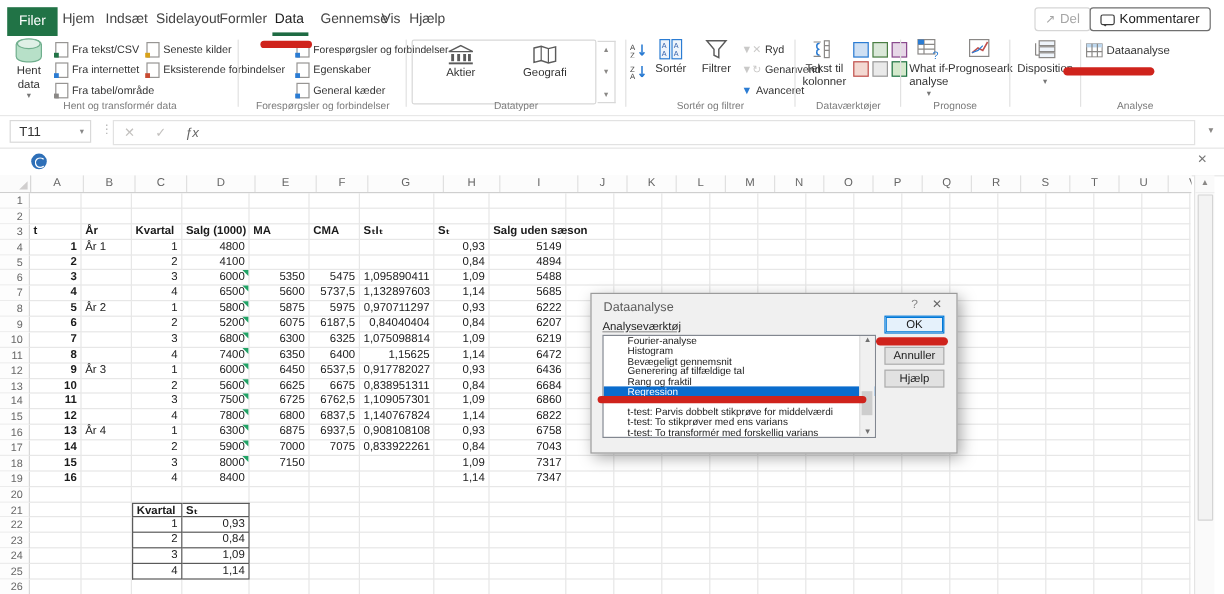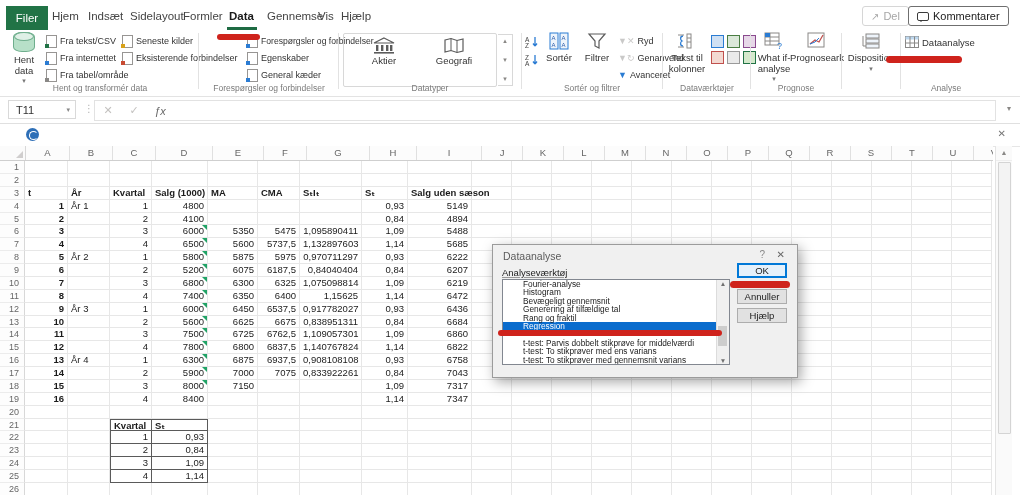--- a/index.html
+++ b/index.html
@@ -3,21 +3,21 @@
 <meta charset="utf-8">
 <style>
   html,body{margin:0;padding:0;background:#fff;}
   .stage{position:relative;width:1020px;height:495px;background:#fff;overflow:hidden;
          font-family:"Liberation Sans","DejaVu Sans",sans-serif;color:#262626;}
   
   .tabsrow{position:absolute;left:0;top:0;width:100%;height:30px;background:#fff;}
   .tab{position:absolute;top:10px;font-size:11.5px;color:#444;cursor:default;}
   .tab-file{position:absolute;left:6px;top:6px;width:42px;height:24px;background:#217346;color:#fff;
             font-size:11.5px;display:flex;align-items:center;justify-content:center;}
-  .tab.active{color:#1b1b1b;font-weight:bold;}
+  .tab.active{color:#1b1b1b;font-weight:normal;}
   .tab-underline{position:absolute;left:227px;top:27px;width:30px;height:2.5px;background:#1e6b43;}
   
   .tr-btn{position:absolute;top:6px;height:20px;border-radius:3px;display:flex;align-items:center;
           gap:4px;padding:0 8px;font-size:11px;background:#fff;box-sizing:border-box;}
   .btn-del{left:862px;border:1px solid #d6d6d6;color:#a6a6a6;}
   .btn-ком{left:908px;border:1px solid #6f6f6f;color:#1b1b1b;}
   .shareglyph{font-size:10px;color:#a6a6a6;}
   .bubble{width:10px;height:7px;border:1.2px solid #3b3b3b;border-radius:2px;position:relative;}
   .bubble::after{content:'';position:absolute;left:1px;bottom:-4px;border:2.5px solid transparent;border-top-color:#3b3b3b;}
   
@@ -1055,21 +1055,21 @@
     <div class="dlg-list" id="dlg-list">
       <div class="ditem">Fourier-analyse</div>
         <div class="ditem">Histogram</div>
         <div class="ditem">Bevægeligt gennemsnit</div>
         <div class="ditem">Generering af tilfældige tal</div>
         <div class="ditem">Rang og fraktil</div>
         <div class="ditem sel">Regression</div>
         <div class="ditem"></div>
         <div class="ditem">t-test: Parvis dobbelt stikprøve for middelværdi</div>
         <div class="ditem">t-test: To stikprøver med ens varians</div>
-        <div class="ditem">t-test: To stikprøver med gennemsnit varians</div>
+        <div class="ditem">t-test: To transformér med forskellig varians</div>
         <div class="lsb">
         <span class="a up">▲</span>
         <div class="th"></div>
         <span class="a dn">▼</span>
       </div>
     </div>
     <button class="dbtn ok">OK</button>
     <button class="dbtn cancel">Annuller</button>
     <button class="dbtn help">Hjælp</button>
   </div>

